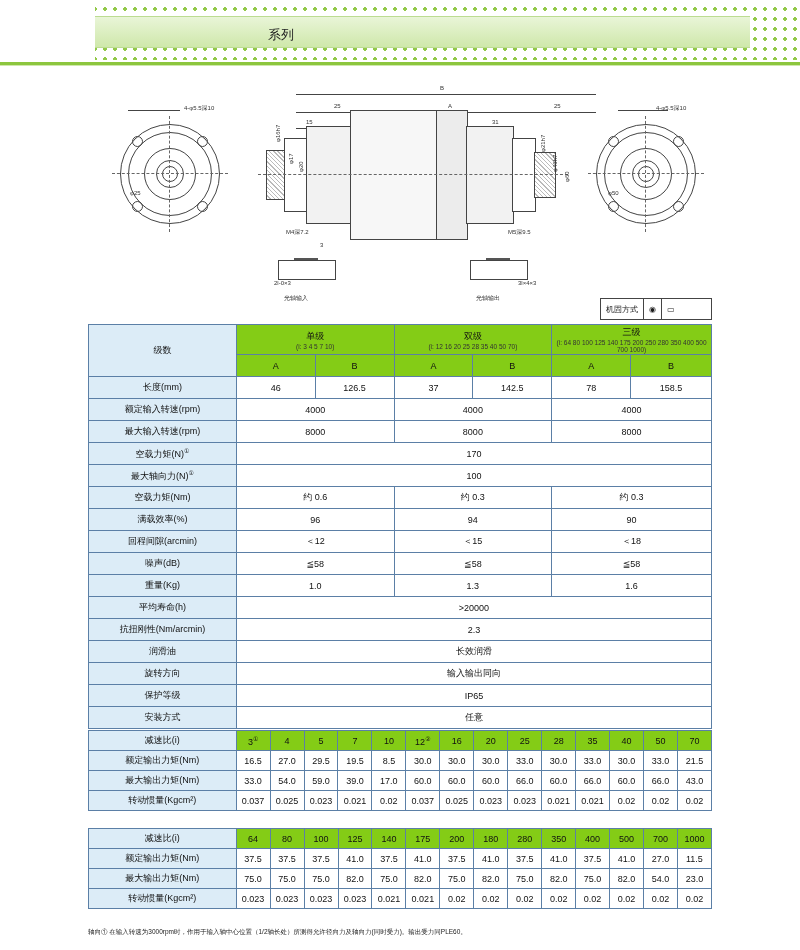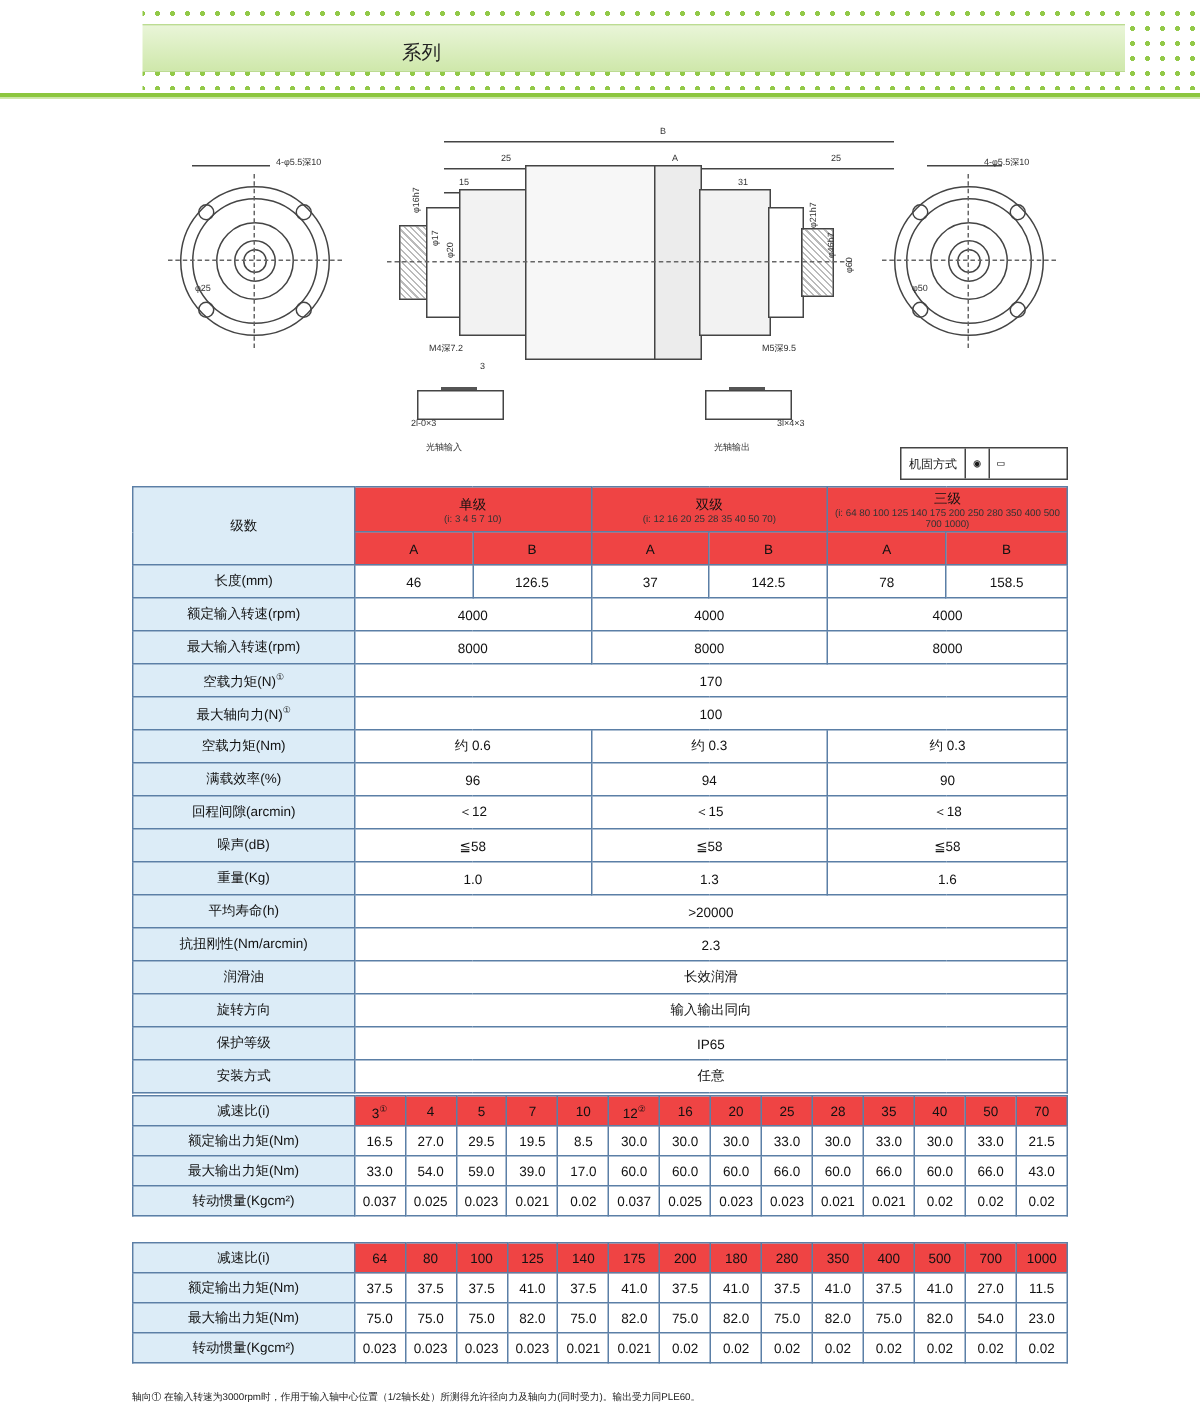--- a/index.html
+++ b/index.html
@@ -61,39 +61,39 @@
   .circ{position:absolute;border:1px solid #444;border-radius:50%;}
   .rect{position:absolute;border:1px solid #444;background:#fff;}
   .rectf{position:absolute;border:1px solid #444;background:#f2f2f2;}
   .hatch{
     position:absolute;border:1px solid #444;
     background:repeating-linear-gradient(45deg,#fff,#fff 2px,#bbb 2px,#bbb 3px);
   }
   
   .mount-box{
     position:absolute;right:0;bottom:0;height:20px;border:1px solid #444;
-    display:flex;align-items:center;background:#fff;font-family:Liberation Mono, monospace;
+    display:flex;align-items:center;background:#fff;
   }
   .mount-box .mb-cell{
     padding:0 5px;font-size:8px;height:20px;display:flex;align-items:center;
     border-right:1px solid #444;
   }
   .mount-box .mb-cell:last-child{border-right:none;}
   
   .tbl{
     position:absolute;border-collapse:collapse;
     font-size:9px;color:#111;background:#fff;
   }
   .tbl td,.tbl th{
     border:1px solid #5b7fa6;
     text-align:center;vertical-align:middle;
     padding:1px 2px;font-weight:normal;
   }
   .tbl .lbl{background:#dcecf7;text-align:center;white-space:nowrap;}
-  .tbl .hd{background:#ef4444;text-align:center;}
+  .tbl .hd{background:#84cc16;text-align:center;}
   .tbl td.val{background:#ffffff;}
   .tiny{font-size:6.5px;color:#333;}
   .sup{font-size:6px;vertical-align:super;}
   
   #spec-table{left:88px;top:324px;width:624px;}
   #spec-table td{height:19px;}
   
   #ratio-table-1{left:88px;top:730px;width:624px;}
   #ratio-table-2{left:88px;top:828px;width:624px;}
   #ratio-table-1 td,#ratio-table-2 td{height:17px;}

